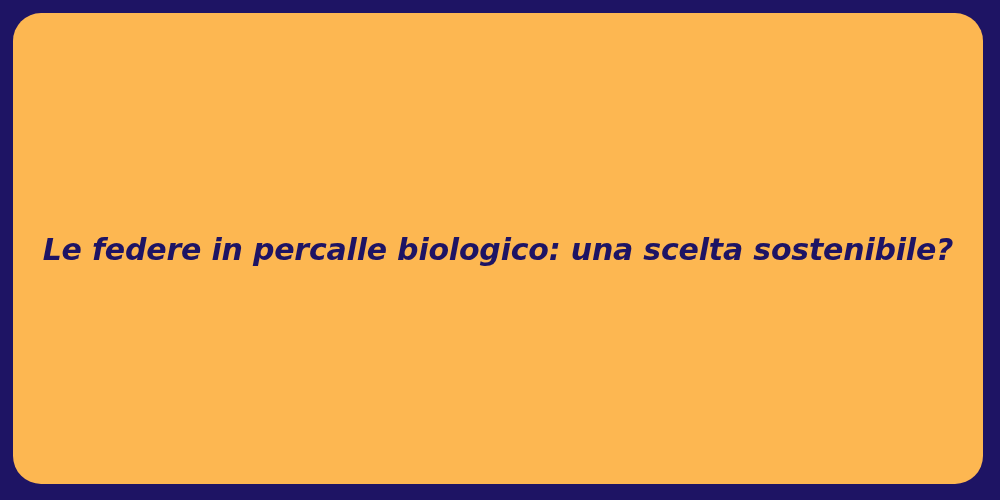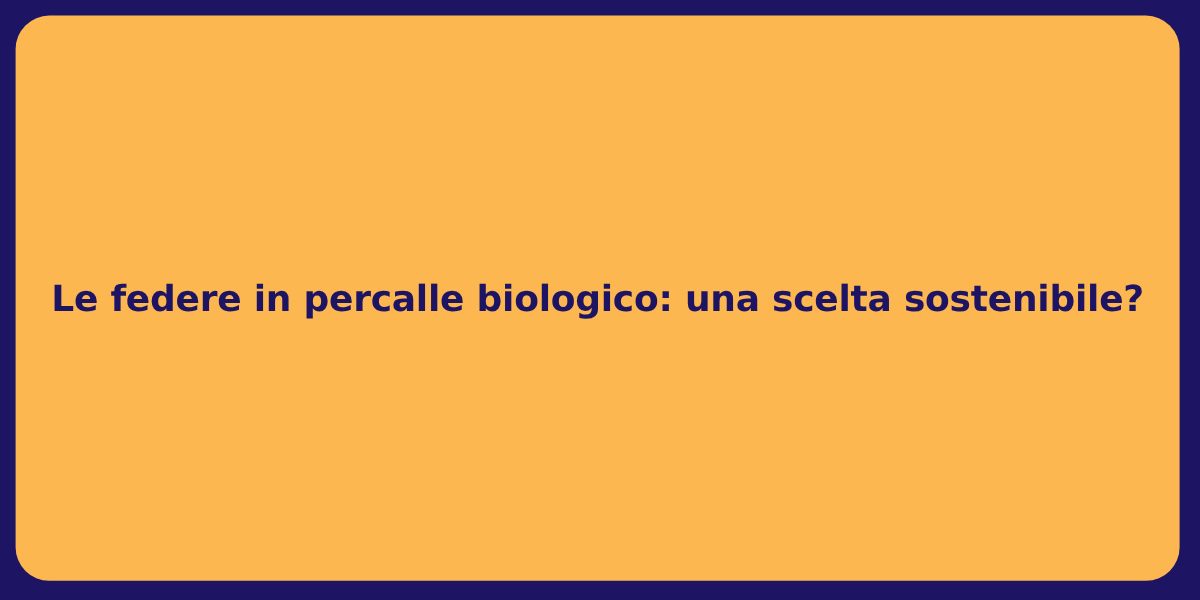--- a/index.html
+++ b/index.html
@@ -13,20 +13,21 @@
     font-family: "DejaVu Sans", sans-serif;
   }
 
   .banner-frame {
     position: relative;
     box-sizing: border-box;
     width: 1000px;
     height: 500px;
     background: #1e1464;
     padding: 13px 17px 16px 13px;
+    font-style: italic;
   }
 
   .banner-card {
     position: relative;
     box-sizing: border-box;
     width: 100%;
     height: 100%;
     background: #fdb751;
     border-radius: 28px;
     display: flex;

